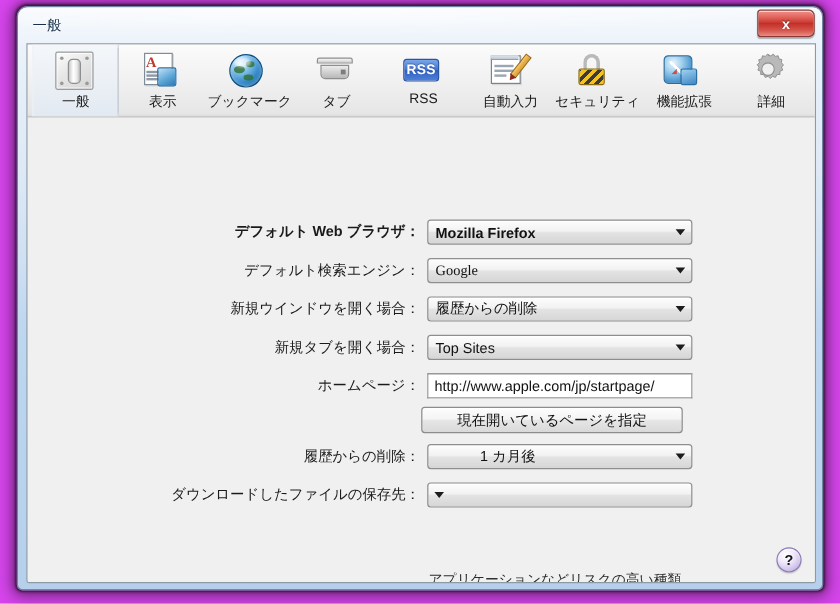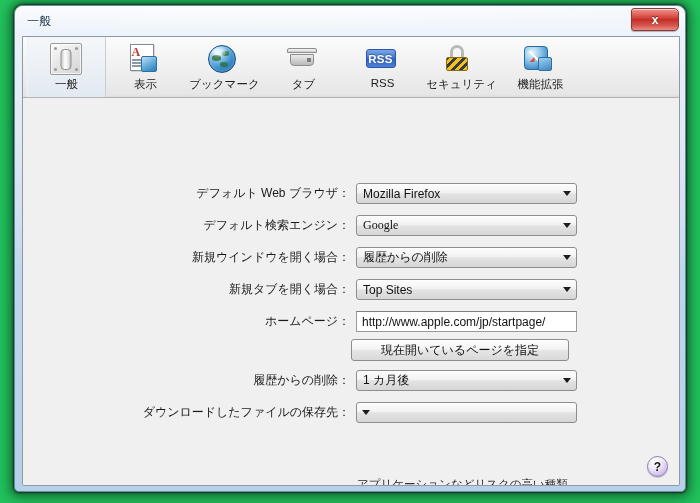--- a/index.html
+++ b/index.html
@@ -9,21 +9,21 @@
     height: 503px;
     overflow: hidden;
     background: #ffffff;
     font-family: "Liberation Sans", "DejaVu Sans", sans-serif;
   }
 
   
   #desktop {
     position: absolute;
     inset: 0;
-    background: #22c55e;
+    background: #d946ef;
   }
 
   
   #window-shadow {
     position: absolute;
     left: 14px;
     top: 5px;
     width: 672px;
     height: 487px;
     border-radius: 9px 9px 5px 5px;
@@ -638,20 +638,33 @@
           <div class="tb-label">タブ</div>
         </div>
 
         <div class="tb-item">
           <div class="tb-icon">
             <div class="ic-rss">RSS</div>
           </div>
           <div class="tb-label">RSS</div>
         </div>
 
+        <div class="tb-item">
+          <div class="tb-icon">
+            <div class="ic-autofill">
+              <div class="pg"></div>
+              <div class="hdr"></div>
+              <div class="ln" style="top:10px;width:16px;"></div>
+              <div class="ln" style="top:14px;width:16px;"></div>
+              <div class="ln" style="top:18px;width:10px;"></div>
+              <div class="pencil"></div>
+            </div>
+          </div>
+          <div class="tb-label">自動入力</div>
+        </div>
 
         <div class="tb-item">
           <div class="tb-icon">
             <div class="ic-lock">
               <div class="shackle"></div>
               <div class="bodyb"></div>
             </div>
           </div>
           <div class="tb-label">セキュリティ</div>
         </div>
@@ -660,26 +673,39 @@
           <div class="tb-icon">
             <div class="ic-ext">
               <div class="sq"></div>
               <div class="needle"></div>
               <div class="puzzle"></div>
             </div>
           </div>
           <div class="tb-label">機能拡張</div>
         </div>
 
+        <div class="tb-item">
+          <div class="tb-icon">
+            <div class="ic-gear">
+              <svg width="28" height="28" viewBox="0 0 28 28" aria-hidden="true">
+                <g fill="#b9b9b9" stroke="#8f8f8f" stroke-width="0.8">
+                  <path d="M14 1.6l2.3 1.0 2.1-1.5 1.6 1.9 2.5-0.5 0.6 2.5 2.5 0.8-0.6 2.5 1.9 1.7-1.6 2 1.0 2.4-2.4 1.0 0.1 2.6-2.6 0.2-1.2 2.3-2.4-0.9-1.9 1.8-1.8-1.8-2.4 0.9-1.2-2.3-2.6-0.2 0.1-2.6-2.4-1.0 1.0-2.4-1.6-2 1.9-1.7-0.6-2.5 2.5-0.8 0.6-2.5 2.5 0.5 1.6-1.9 2.1 1.5z"></path>
+                </g>
+                <circle cx="14" cy="13.6" r="5.2" fill="#f0f0f0" stroke="#8f8f8f" stroke-width="0.9"></circle>
+              </svg>
+            </div>
+          </div>
+          <div class="tb-label">詳細</div>
+        </div>
 
       </div>
 
       <div id="panel">
 
-        <div class="row" style="left:24px; top:85px; width:530px;">
+        <div class="row" style="left:24px; top:85px; width:530px;font-weight:bold;">
           <div class="row-label" style="width:303px;">デフォルト Web ブラウザ：</div>
           <div class="combo" style="width:221px;">
             <span class="val">Mozilla Firefox</span>
             <span class="arrow">
                 <i></i>
               </span>
           </div>
         </div>
 
         <div class="row" style="left:24px; top:117px; width:530px;font-family:Liberation Serif, serif;">
@@ -714,21 +740,21 @@
 
         <div class="row" style="left:24px; top:213px; width:530px;">
           <div class="row-label" style="width:303px;">ホームページ：</div>
           <div class="textfield" style="width:221px;" title="http://www.apple.com/jp/startpage/">http://www.apple.com/jp/startpage/</div>
         </div>
 
         <div class="pushbutton" style="position:absolute; left:328px; top:241px; width:218px;">現在開いているページを指定</div>
 
         <div class="row" style="left:24px; top:272px; width:530px;">
           <div class="row-label" style="width:303px;text-align:right;">履歴からの削除：</div>
-          <div class="combo" style="width:221px;">
+          <div class="combo" style="width:221px;padding-left:37px;">
             <span class="val">1 カ月後</span>
             <span class="arrow">
                 <i></i>
               </span>
           </div>
         </div>
 
         <div class="row" style="left:24px; top:304px; width:530px;">
           <div class="row-label" style="width:303px;">ダウンロードしたファイルの保存先：</div>
           <div class="combo" style="width:221px;">

